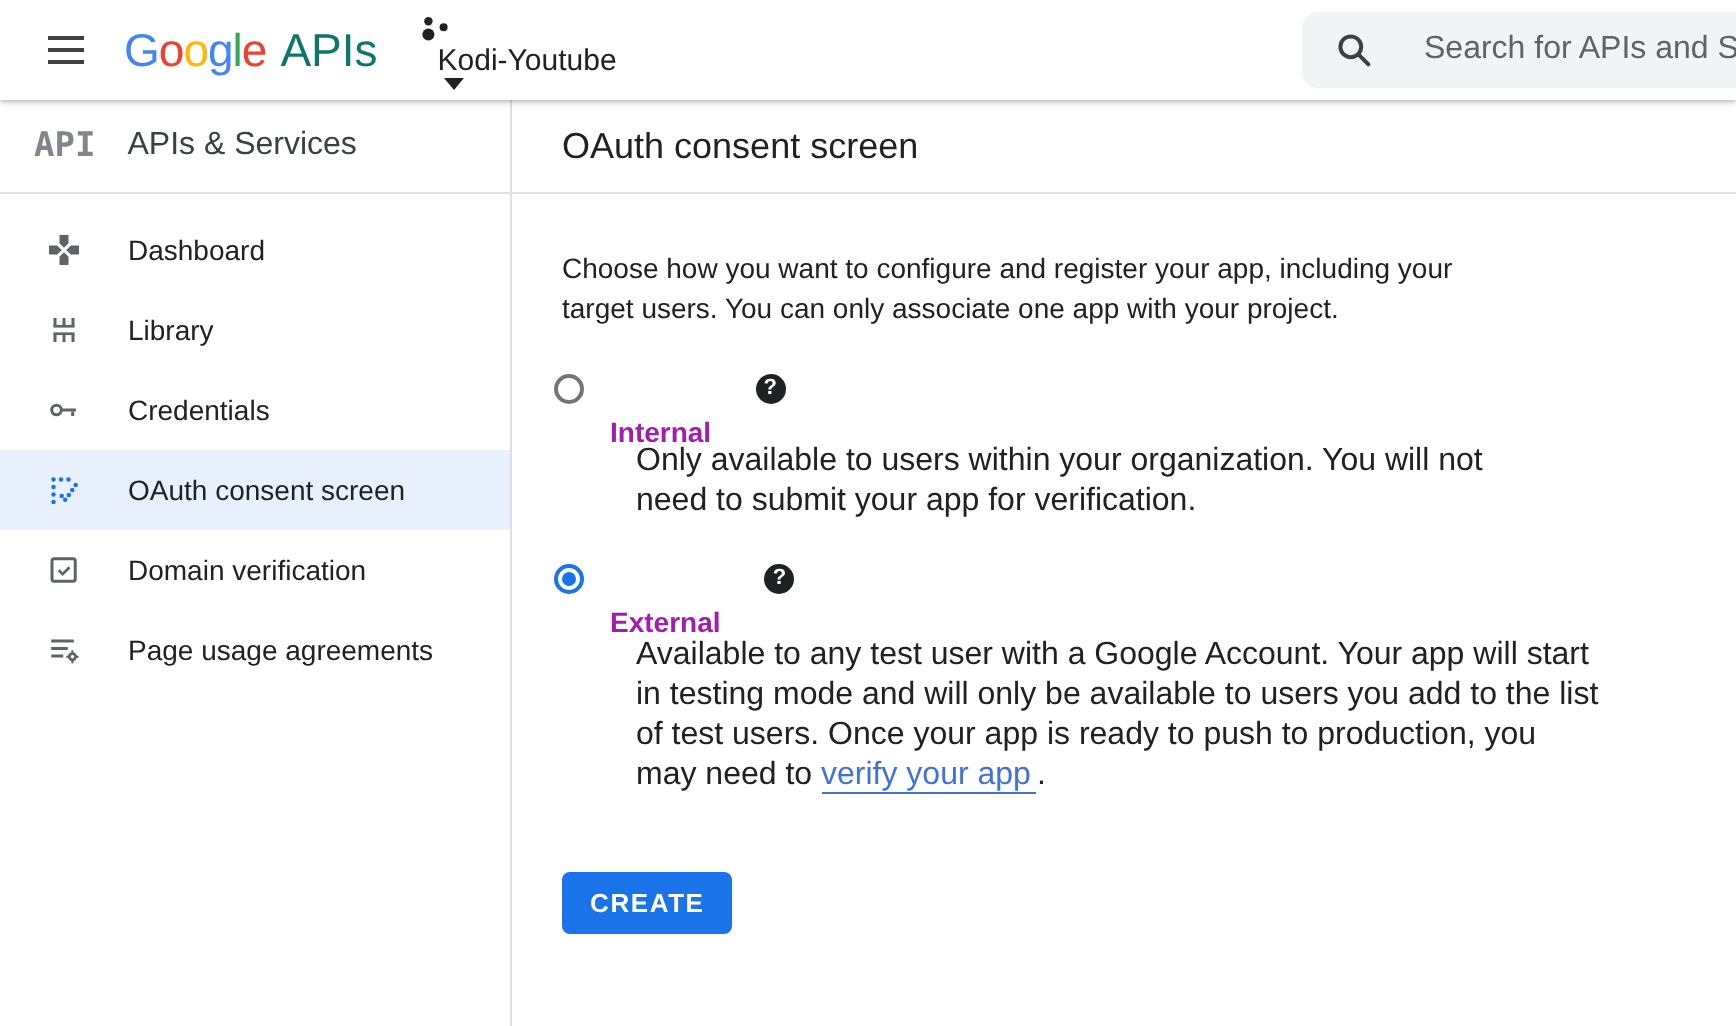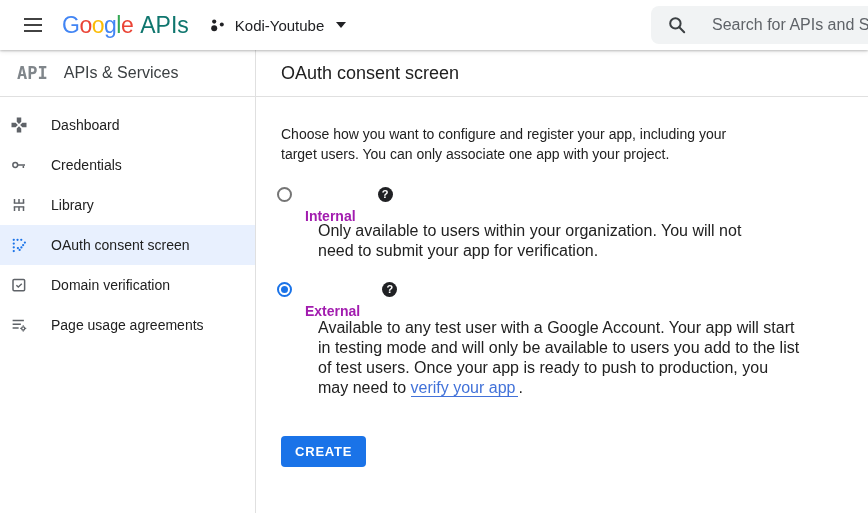--- a/index.html
+++ b/index.html
@@ -13,41 +13,41 @@
   
   .topbar {
     position:relative; height:50px; background:#fff; z-index:20;
     display:flex; align-items:center; padding-left:13px;
     box-shadow:0 1px 2px rgba(0,0,0,0.22), 0 2px 5px rgba(0,0,0,0.07);
   }
   .menu-btn { width:40px; height:40px; display:flex; align-items:center; justify-content:center; cursor:pointer; }
   .logo { display:flex; align-items:baseline; margin-left:9px; font-size:23px; letter-spacing:-0.5px; cursor:pointer; }
   .lg-blue{color:#4285F4} .lg-red{color:#EA4335} .lg-yellow{color:#FBBC05} .lg-green{color:#34A853}
   .logo-suffix { color:#0f766e; margin-left:7px; letter-spacing:0; }
-  .project { display:flex; align-items:center; margin-left:21px; cursor:pointer; }
+  .project { display:flex; align-items:flex-start; margin-left:21px; cursor:pointer;flex-direction:column; }
   .project-name { font-size:15px; color:#202124; margin-left:9px; }
   .caret { width:0; height:0; border-left:5px solid transparent; border-right:5px solid transparent; border-top:6px solid #202124; margin-left:12px; }
   .searchbox {
     position:absolute; left:651px; top:6px; height:38px; width:420px;
     background:#f1f3f4; border-radius:8px; display:flex; align-items:center; padding-left:17px;
   }
   .searchbox input {
     border:0; background:transparent; outline:0; margin-left:24px; width:300px;
     font-size:16px; color:#3c4043; font-family:"Liberation Sans", sans-serif;
   }
   .searchbox input::placeholder { color:#5f6368; opacity:1; }
 
   
   .shell { display:flex; height:463px; }
   .sidebar { width:256px; border-right:1px solid #e0e0e0; background:#fff; flex:none; }
   .sidebar-header { height:47px; border-bottom:1px solid #e0e0e0; display:flex; align-items:center; padding-left:17px; }
   .api-logo { font-family:"DejaVu Sans Mono", monospace; font-weight:bold; font-size:17px; color:#80868b; }
   .sidebar-title { font-size:16px; color:#3c4043; margin-left:16px;text-align:center; }
   .nav { padding-top:8px; }
-  .nav-item { height:40px; display:flex; align-items:center; padding-left:10px; cursor:pointer; font-size:14px; color:#212121; }
+  .nav-item { height:40px; display:flex; align-items:center; padding-left:23px; cursor:pointer; font-size:14px; color:#212121; }
   .nav-item.selected { background:#e8f0fe; }
   .nav-icon { width:18px; height:18px; flex:none; display:flex; align-items:center; justify-content:center; }
   .nav-label { margin-left:23px; white-space:nowrap; }
 
   
   .main { flex:1; min-width:0; }
   .main-header { height:47px; border-bottom:1px solid #e0e0e0; display:flex; align-items:center; padding-left:25px; }
   .main-title { font-size:18px; font-weight:400; color:#212121; }
   .main-body { padding:27px 0 0 25px; }
   .intro { font-size:14px; line-height:20px; max-width:468px; color:#212121; }
@@ -124,43 +124,43 @@
         <span class="nav-icon">
           <svg width="18" height="18" viewBox="0 0 24 24" fill="#5f6368">
             <path d="M15 7.5V2H9v5.5l3 3 3-3zM7.5 9H2v6h5.5l3-3-3-3zM9 16.5V22h6v-5.5l-3-3-3 3zM16.5 9l-3 3 3 3H22V9h-5.5z"></path>
           </svg>
         </span>
         <span class="nav-label">Dashboard</span>
       </div>
 
       <div class="nav-item">
         <span class="nav-icon">
-          <svg width="18" height="18" viewBox="0 0 24 24">
-            <circle cx="7" cy="12" r="3.2" fill="none" stroke="#5f6368" stroke-width="2"></circle>
-            <rect x="10" y="11" width="10" height="2" fill="#5f6368"></rect>
-            <rect x="16.8" y="13" width="2" height="3" fill="#5f6368"></rect>
-          </svg>
-        </span>
-        <span class="nav-label">Credentials</span>
-      </div>
-
-      <div class="nav-item">
-        <span class="nav-icon">
           <svg width="18" height="18" viewBox="0 0 24 24" fill="#5f6368">
             <rect x="5" y="4" width="2" height="5.5"></rect>
               <rect x="11" y="4" width="2" height="5.5"></rect>
               <rect x="17" y="4" width="2" height="5.5"></rect>
             <rect x="5" y="8.6" width="14" height="1.8"></rect>
             <rect x="5" y="13.6" width="14" height="1.8"></rect>
             <rect x="5" y="14.5" width="2" height="5.5"></rect>
               <rect x="11" y="14.5" width="2" height="5.5"></rect>
               <rect x="17" y="14.5" width="2" height="5.5"></rect>
           </svg>
         </span>
         <span class="nav-label">Library</span>
+      </div>
+
+      <div class="nav-item">
+        <span class="nav-icon">
+          <svg width="18" height="18" viewBox="0 0 24 24">
+            <circle cx="7" cy="12" r="3.2" fill="none" stroke="#5f6368" stroke-width="2"></circle>
+            <rect x="10" y="11" width="10" height="2" fill="#5f6368"></rect>
+            <rect x="16.8" y="13" width="2" height="3" fill="#5f6368"></rect>
+          </svg>
+        </span>
+        <span class="nav-label">Credentials</span>
       </div>
 
       <div class="nav-item selected">
         <span class="nav-icon">
           <svg width="18" height="18" viewBox="0 0 24 24" fill="#1a73e8">
             <circle cx="5" cy="5" r="1.5"></circle>
               <circle cx="10" cy="5" r="1.5"></circle>
               <circle cx="15" cy="5" r="1.5"></circle>
             <circle cx="5" cy="10" r="1.5"></circle>
               <circle cx="5" cy="15" r="1.5"></circle>

